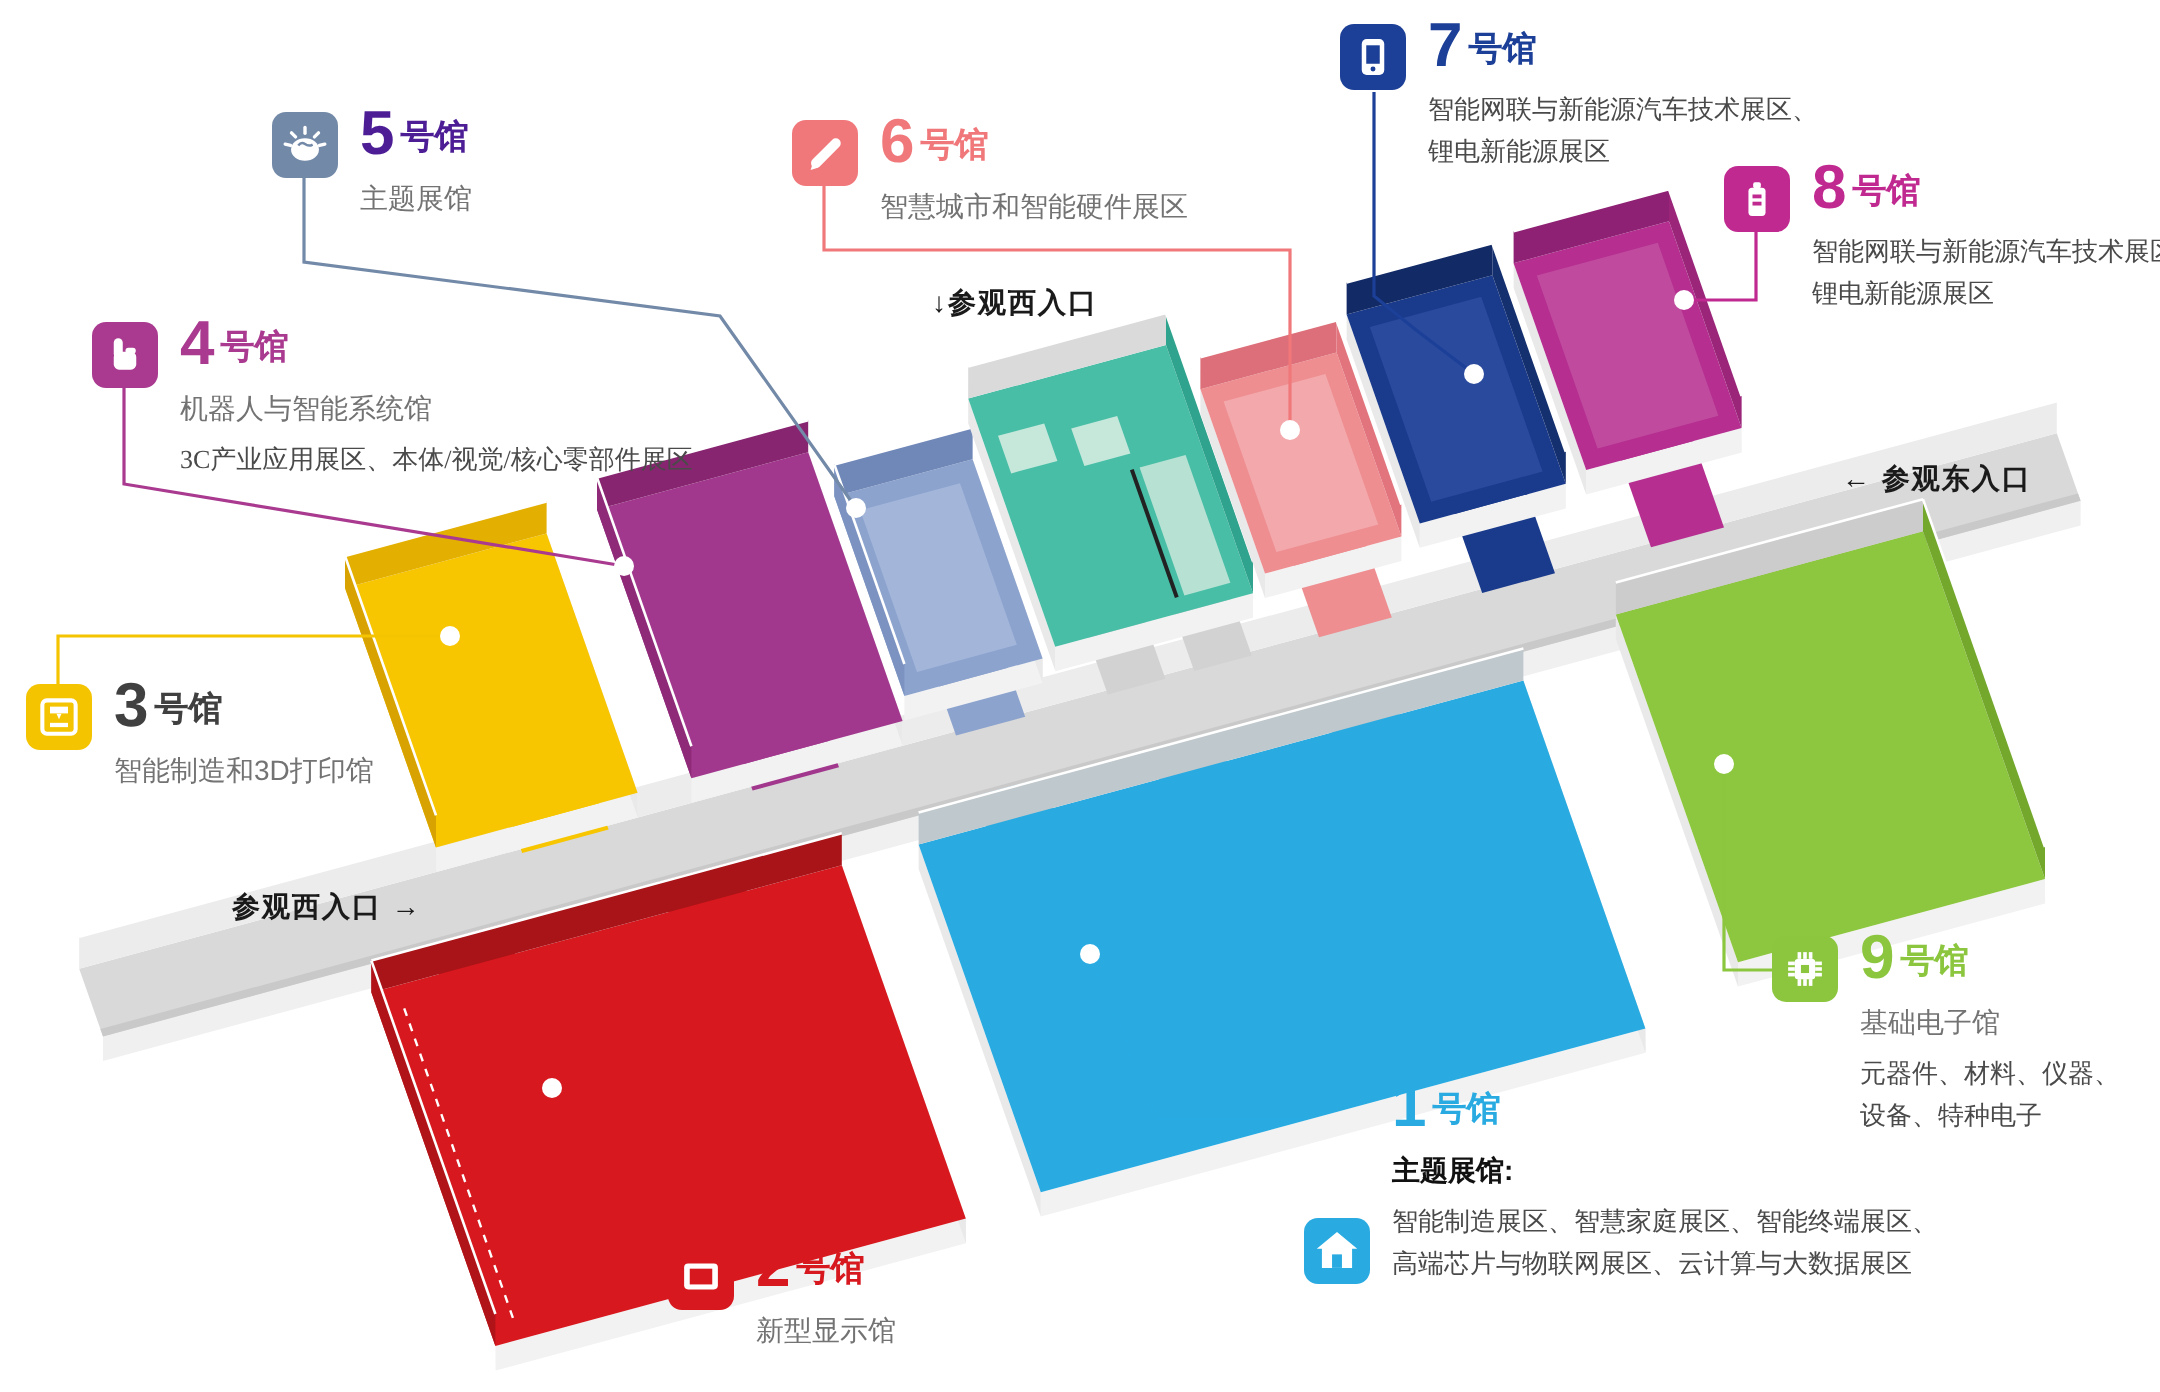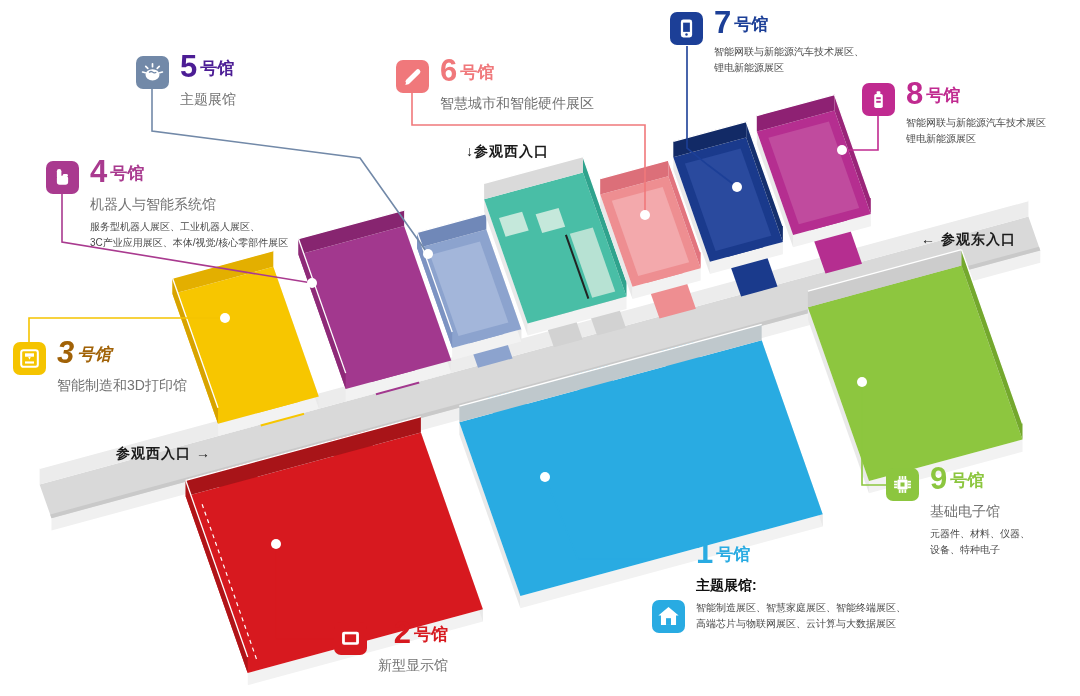--- a/index.html
+++ b/index.html
@@ -10,21 +10,21 @@
   #plan{position:absolute;left:0;top:0;z-index:1;}
   .hall-label{position:absolute;display:flex;gap:11px;align-items:flex-start;z-index:3;}
   .hicon{width:33px;height:33px;border-radius:7px;display:flex;align-items:center;justify-content:center;flex:0 0 auto;}
   .hicon svg{width:27px;height:27px;display:block;}
   .htext{margin-top:-5px;}
   .htitle{font-weight:bold;line-height:1;white-space:nowrap;}
   .htitle .num{font-size:31px;letter-spacing:1px;}
   .htitle .suf{font-size:17px;margin-left:2px;vertical-align:3px;}
   .hsub{font-size:14px;color:#737373;margin-top:8px;white-space:nowrap;line-height:1.3;}
   .hsub.bold{font-weight:bold;color:#111111;}
-  .hdesc{font-size:10px;color:#4A4A4A;line-height:1.62;margin-top:6px;white-space:nowrap;}
+  .hdesc{font-size:13px;color:#4A4A4A;line-height:1.62;margin-top:6px;white-space:nowrap;font-family:Liberation Serif, serif;}
   .hdesc div{white-space:nowrap;}
   .entrance{position:absolute;font-size:14px;font-weight:bold;color:#1A1A1A;z-index:3;white-space:nowrap;letter-spacing:1px;}
 </style>
 </head>
 <body>
 
 <svg id="plan" width="1080" height="696" viewBox="0 0 1080 696">
     <polygon points="51.5,518.2 1040.3,250.4 1040.3,262.7 51.5,530.5" fill="#F0F0F0"></polygon>
     <polygon points="39.6,484.4 1028.4,216.6 1040.3,250.4 51.5,518.2" fill="#D9D9D9"></polygon>
     <polygon points="50.2,514.5 1039.0,246.7 1040.3,250.4 51.5,518.2" fill="#C9C9C9"></polygon>
@@ -219,50 +219,49 @@
     <svg viewBox="0 0 24 24">
         <rect x="7" y="10.5" width="10" height="8" rx="2.4" fill="#fff"></rect>
         <rect x="7" y="4.5" width="4" height="9" rx="2" fill="#fff"></rect>
         <rect x="12.2" y="8.8" width="4.6" height="2.6" rx="1.3" fill="#fff"></rect>
       </svg>
   </div>
   <div class="htext">
     <div class="htitle" style="color: rgb(169, 58, 143);"><span class="num">4</span><span class="suf">号馆</span></div>
     <div class="hsub">机器人与智能系统馆</div>
     <div class="hdesc">
-      <div>服务型机器人展区、工业机器人展区、</div>
       <div>3C产业应用展区、本体/视觉/核心零部件展区</div>
     </div>
   </div>
 </div>
 
 <div class="hall-label" style="left:13px;top:342px;">
   <div class="hicon" style="background: rgb(245, 196, 0); color: rgb(245, 196, 0);">
     <svg viewBox="0 0 24 24">
         <rect x="4.6" y="4.6" width="14.8" height="14.8" rx="2" fill="none" stroke="#fff" stroke-width="1.8"></rect>
         <rect x="8" y="7.4" width="8" height="3" fill="#fff"></rect>
         <path d="M10.9 10.6h2.2l-1.1 2.4z" fill="#fff"></path>
         <rect x="8" y="14.6" width="8" height="1.9" fill="#fff"></rect>
       </svg>
   </div>
   <div class="htext">
-    <div class="htitle" style="color: #a16207; font-style: italic;"><span class="num">3</span><span class="suf">号馆</span></div>
+    <div class="htitle" style="color: #404040;"><span class="num">3</span><span class="suf">号馆</span></div>
     <div class="hsub">智能制造和3D打印馆</div>
   </div>
 </div>
 
 <div class="hall-label" style="left:334px;top:622px;">
   <div class="hicon" style="background: rgb(215, 25, 31); color: rgb(215, 25, 31);">
     <svg viewBox="0 0 24 24">
         <rect x="4.5" y="6" width="15" height="11.5" rx="1.8" fill="#fff"></rect>
         <rect x="7" y="8.3" width="10" height="7" fill="currentColor"></rect>
       </svg>
   </div>
   <div class="htext">
-    <div class="htitle" style="color: rgb(215, 25, 31); text-align: right;"><span class="num">2</span><span class="suf">号馆</span></div>
+    <div class="htitle" style="color: rgb(215, 25, 31);"><span class="num">2</span><span class="suf">号馆</span></div>
     <div class="hsub">新型显示馆</div>
   </div>
 </div>
 
 <div class="hall-label" style="left:652px;top:542px;align-items:flex-end;">
   <div class="hicon" style="background: rgb(41, 171, 226); color: rgb(41, 171, 226);">
     <svg viewBox="0 0 24 24">
         <path d="M12 3.5L21 11h-2.3v8.5H5.3V11H3z" fill="#fff"></path>
         <rect x="9.8" y="13.5" width="4.4" height="6" fill="currentColor"></rect>
       </svg>

